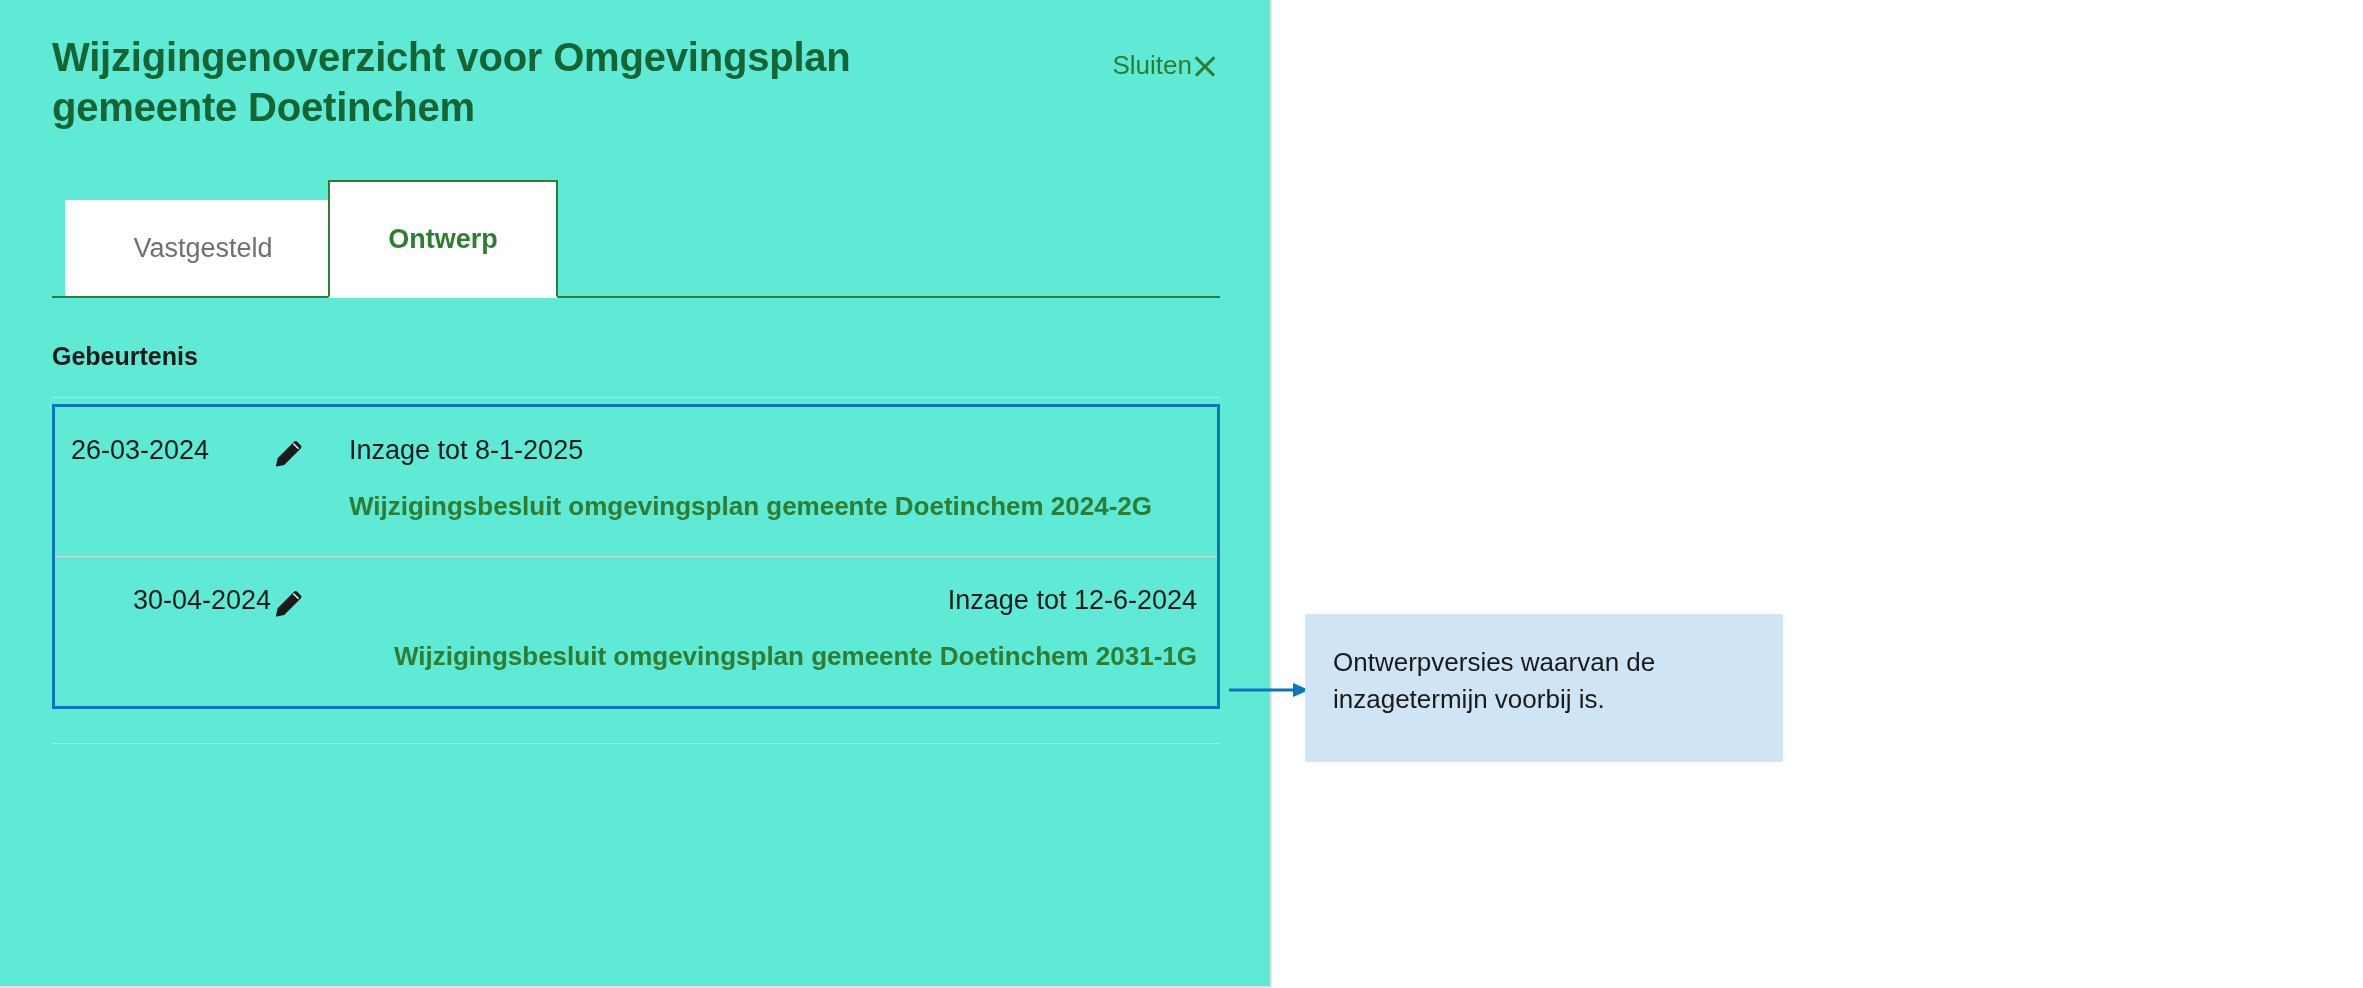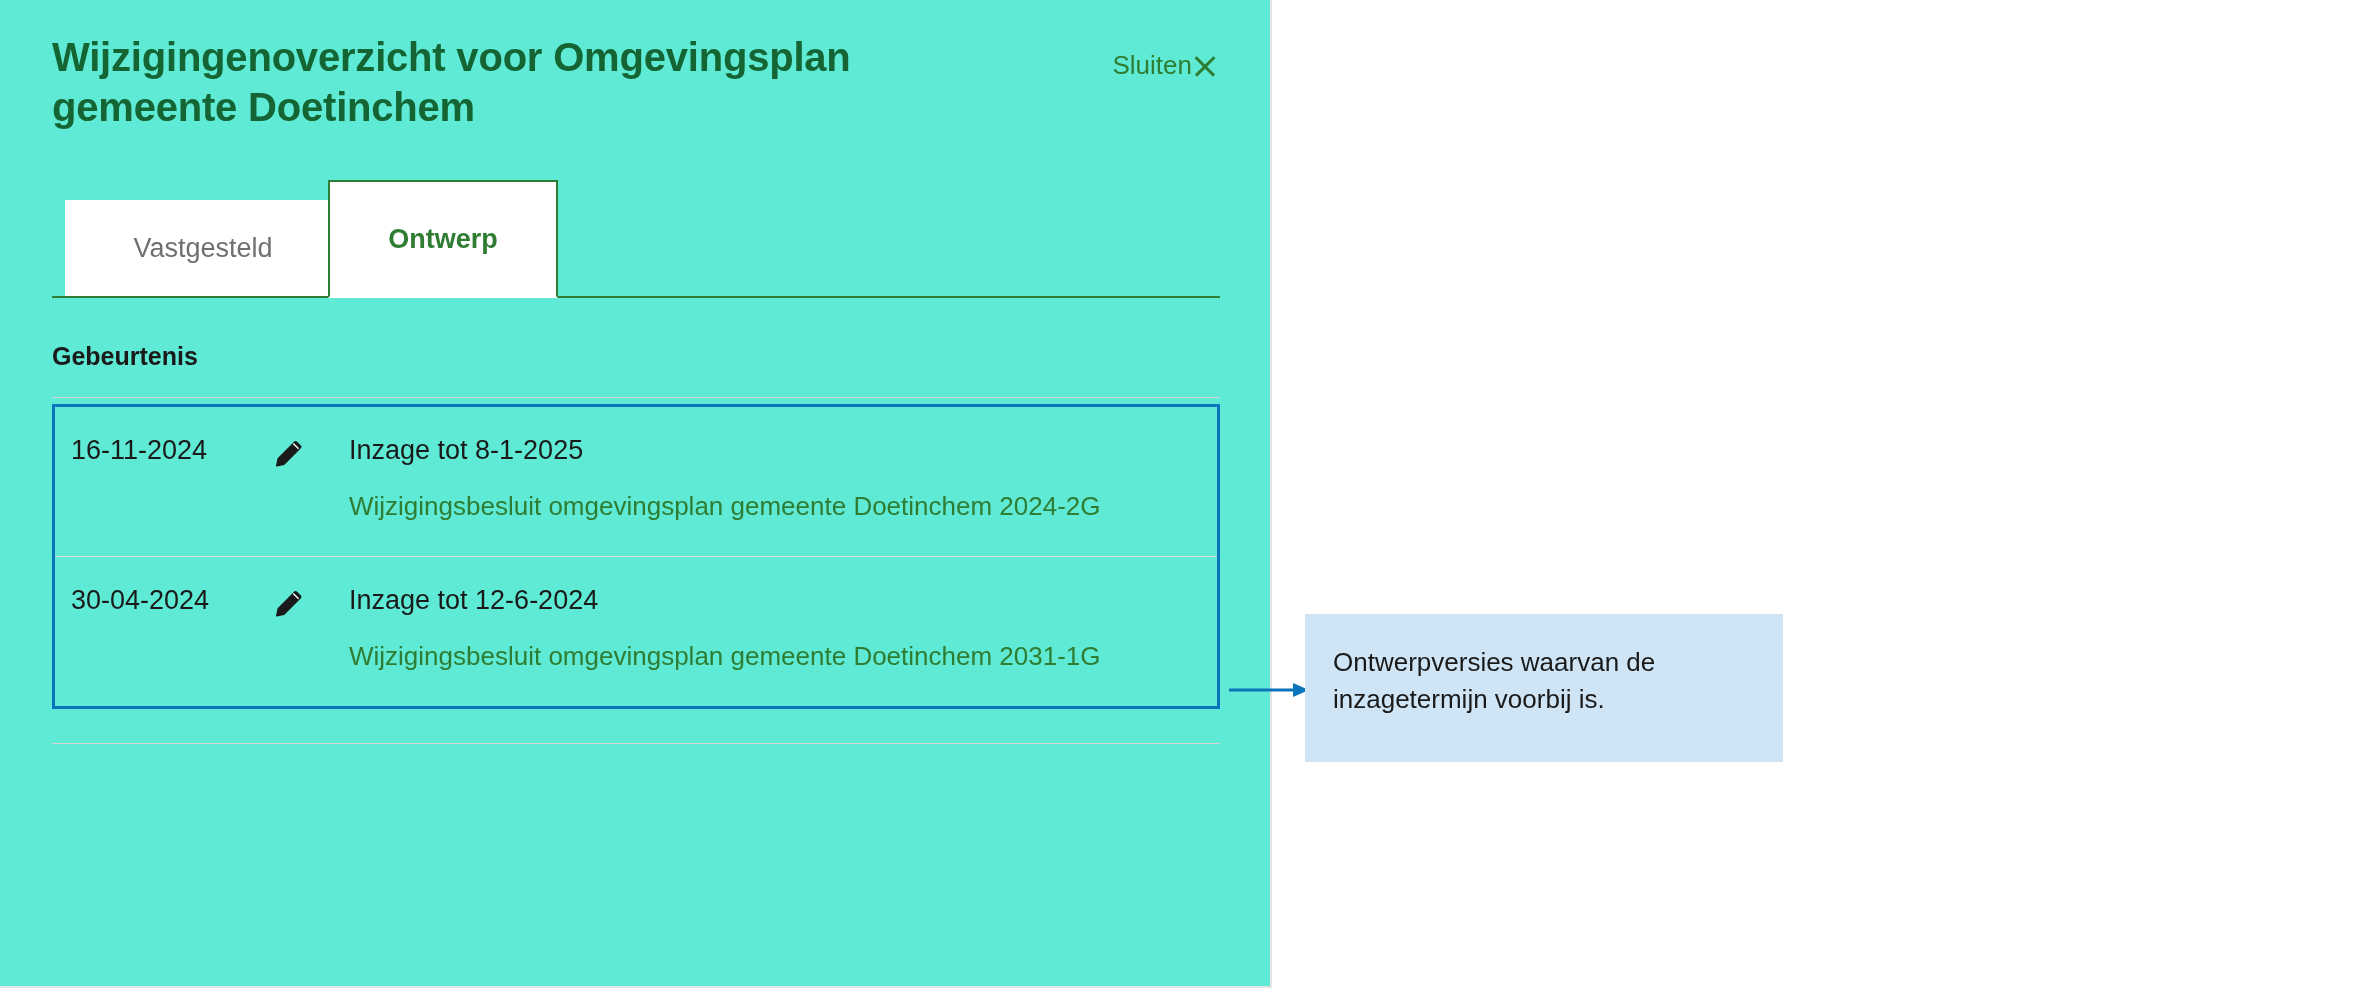--- a/index.html
+++ b/index.html
@@ -159,20 +159,21 @@
   }
 
   .event-row {
     display: flex;
     align-items: flex-start;
     padding: 26px 0 30px 0;
     box-sizing: border-box;
   }
   .event-row + .event-row {
     border-top: 1px solid #d9d9d9;
+    text-align: right;
   }
 
   .event-date {
     width: 216px;
     flex: 0 0 216px;
     font-size: 27px;
     color: #1a1a1a;
     padding-left: 16px;
     box-sizing: border-box;
     line-height: 1.3;
@@ -200,21 +201,21 @@
   .event-status {
     font-size: 27px;
     color: #1a1a1a;
     line-height: 1.3;
   }
 
   .event-link {
     display: block;
     margin-top: 20px;
     font-size: 26px;
-    font-weight: normal;
+    font-weight: bold;
     color: #2f7d32;
     line-height: 1.45;
     max-width: 920px;
     cursor: pointer;
     text-decoration: none;
   }
 
   .table-bottom-rule {
     margin-top: 34px;
     width: 1168px;
@@ -269,21 +270,21 @@
         <div class="tab tab-inactive">Vastgesteld</div>
         <div class="tab tab-active">Ontwerp</div>
       </div>
 
       <div class="table-wrap">
         <div class="col-header">Gebeurtenis</div>
 
         <div class="highlight-box">
 
           <div class="event-row">
-            <div class="event-date">16-11-2024</div>
+            <div class="event-date">26-03-2024</div>
             <div class="event-icon">
               <svg class="pencil" viewBox="0 0 36 36" xmlns="http://www.w3.org/2000/svg" aria-hidden="true">
                 <path d="M5 30.5l1.6-7.2L23.3 6.6c.7-.7 1.9-.7 2.6 0l4 4c.7.7.7 1.9 0 2.6L13.2 29.9 6 31.5c-.6.1-1.1-.4-1-1z" fill="#1a1a1a"></path>
                 <path d="M22.2 8.4l5.4 5.4" stroke="#ffffff" stroke-width="1.4"></path>
               </svg>
             </div>
             <div class="event-body">
               <div class="event-status">Inzage tot 8-1-2025</div>
               <a class="event-link">Wijzigingsbesluit omgevingsplan gemeente Doetinchem 2024-2G</a>
             </div>

